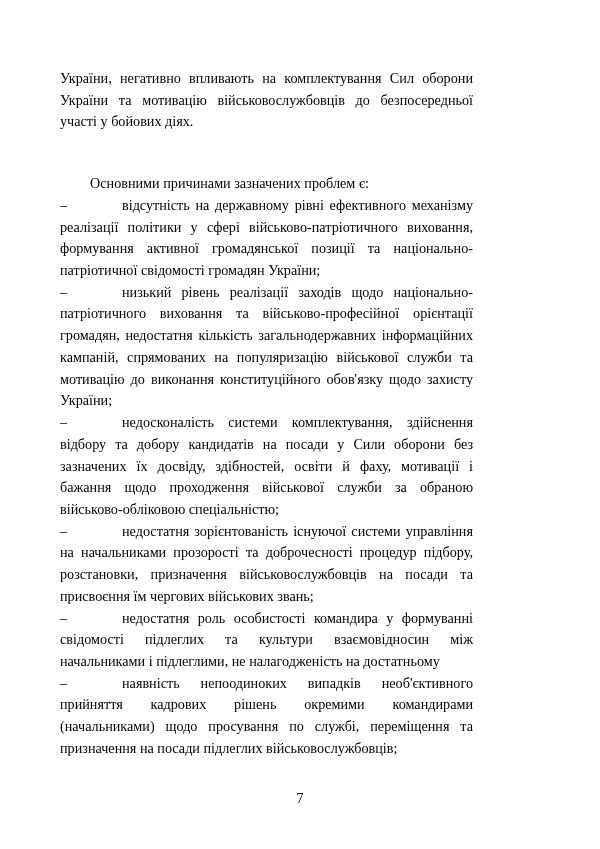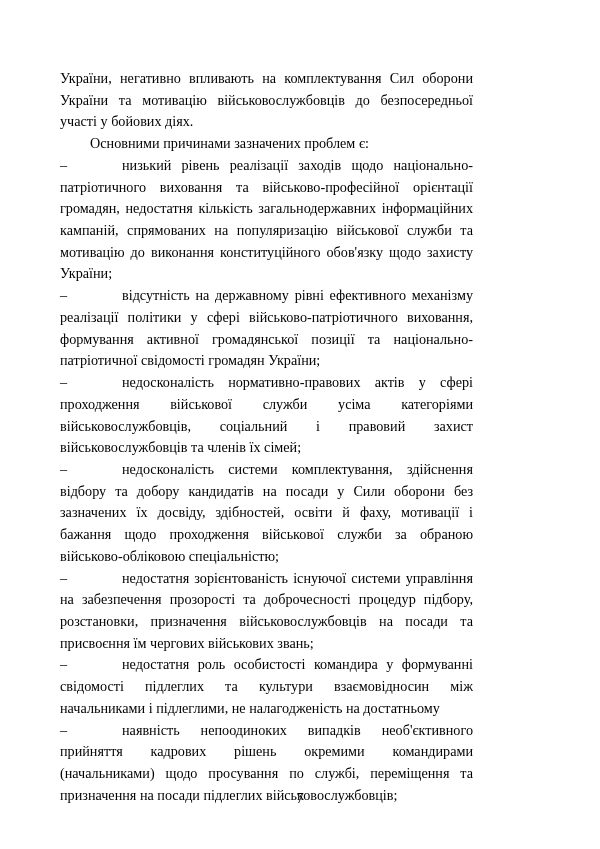--- a/index.html
+++ b/index.html
@@ -31,20 +31,21 @@
   p {
     margin: 0;
     text-align: justify;
     text-align-last: left;
   }
   p.cont {
     text-indent: 0;
   }
   p.ind {
     text-indent: 30px;
+    margin-top: 40px;
   }
   
   .bullet {
     position: relative;
     padding-left: 0;
   }
   .bullet .dash {
     display: inline-block;
     width: 62px;
     text-indent: 0;
@@ -67,29 +68,28 @@
 </head>
 <body>
 
 <div class="page">
   <div class="body-text">
 
     <p class="cont last-line-justify" style="text-align-last:left">України, негативно впливають на комплектування Сил оборони України та мотивацію військовослужбовців до безпосередньої участі у бойових діях.</p>
 
     <p class="ind">Основними причинами зазначених проблем є:</p>
 
+    <p class="bullet"><span class="dash">–</span><span class="bullet-body">відсутність на державному рівні ефективного механізму реалізації політики у сфері військово-патріотичного виховання, формування активної громадянської позиції та національно-патріотичної свідомості громадян України;</span></p>
+
     <p class="bullet"><span class="dash">–</span><span class="bullet-body">низький рівень реалізації заходів щодо національно-патріотичного виховання та військово-професійної орієнтації громадян, недостатня кількість загальнодержавних інформаційних кампаній, спрямованих на популяризацію військової служби та мотивацію до виконання конституційного обов'язку щодо захисту України;</span></p>
 
-    <p class="bullet"><span class="dash">–</span><span class="bullet-body">відсутність на державному рівні ефективного механізму реалізації політики у сфері військово-патріотичного виховання, формування активної громадянської позиції та національно-патріотичної свідомості громадян України;</span></p>
-
-    <p class="bullet"><span class="dash">–</span><span class="bullet-body">недосконалість нормативно-правових актів у сфері проходження військової служби усіма категоріями військовослужбовців, соціальний і правовий захист військовослужбовців та членів їх сімей;</span></p>
 
     <p class="bullet"><span class="dash">–</span><span class="bullet-body">недосконалість системи комплектування, здійснення відбору та добору кандидатів на посади у Сили оборони без зазначених їх досвіду, здібностей, освіти й фаху, мотивації і бажання щодо проходження військової служби за обраною військово-обліковою спеціальністю;</span></p>
 
-    <p class="bullet"><span class="dash">–</span><span class="bullet-body">недостатня зорієнтованість існуючої системи управління на забезпечення прозорості та доброчесності процедур підбору, розстановки, призначення військовослужбовців на посади та присвоєння їм чергових військових звань;</span></p>
+    <p class="bullet"><span class="dash">–</span><span class="bullet-body">недостатня зорієнтованість існуючої системи управління на начальниками прозорості та доброчесності процедур підбору, розстановки, призначення військовослужбовців на посади та присвоєння їм чергових військових звань;</span></p>
 
     <p class="bullet"><span class="dash">–</span><span class="bullet-body">недостатня роль особистості командира у формуванні свідомості підлеглих та культури взаємовідносин між начальниками і підлеглими, не налагодженість на достатньому</span></p>
 
     <p class="bullet"><span class="dash">–</span><span class="bullet-body">наявність непоодиноких випадків необ'єктивного прийняття кадрових рішень окремими командирами (начальниками) щодо просування по службі, переміщення та призначення на посади підлеглих військовослужбовців;</span></p>
 
   </div>
 
   <div class="pagenum">7</div>
 </div>
 

